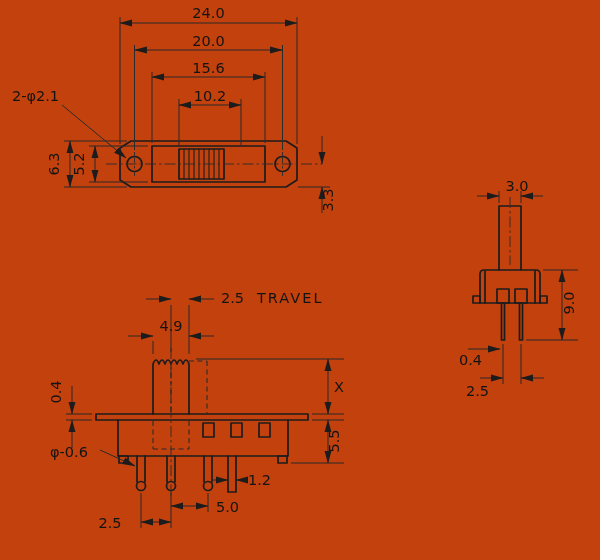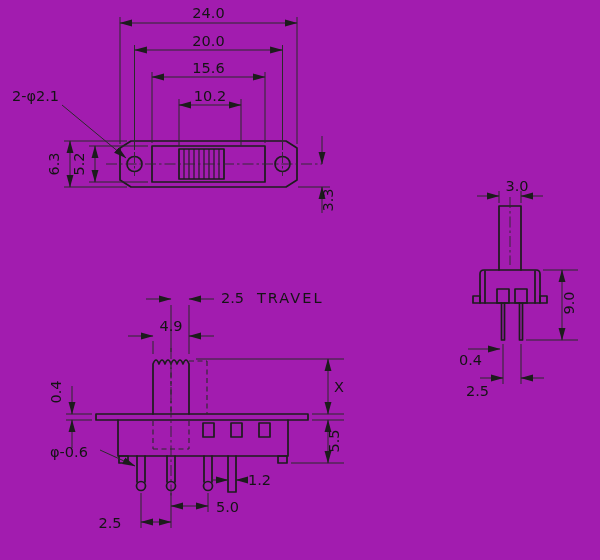--- a/index.html
+++ b/index.html
@@ -1,16 +1,16 @@
 <!DOCTYPE html>
 <html><head>
 <meta charset="utf-8">
 <style>
   html,body{margin:0;padding:0;background:#ffffff;}
-  .canvas{width:600px;height:560px;background:#a21caf;position:relative;overflow:hidden;}
+  .canvas{width:600px;height:560px;background:#c2410c;position:relative;overflow:hidden;}
   svg{display:block;}
   .obj{stroke:#1c1c1c;stroke-width:1.7;fill:none;stroke-linejoin:round;stroke-linecap:round;}
   .hatch{stroke:#1c1c1c;stroke-width:1.1;fill:none;}
   .dim{stroke:#2b2b2b;stroke-width:1;fill:none;}
   .cl{stroke:#2b2b2b;stroke-width:0.9;fill:none;stroke-dasharray:11 3 2.5 3;}
   .hid{stroke:#2b2b2b;stroke-width:1.1;fill:none;stroke-dasharray:5 3.5;}
   text{font-family:"DejaVu Sans","Liberation Sans",sans-serif;font-size:14.5px;fill:#141414;}
   .sp{letter-spacing:2px;}
 </style>
 </head>

